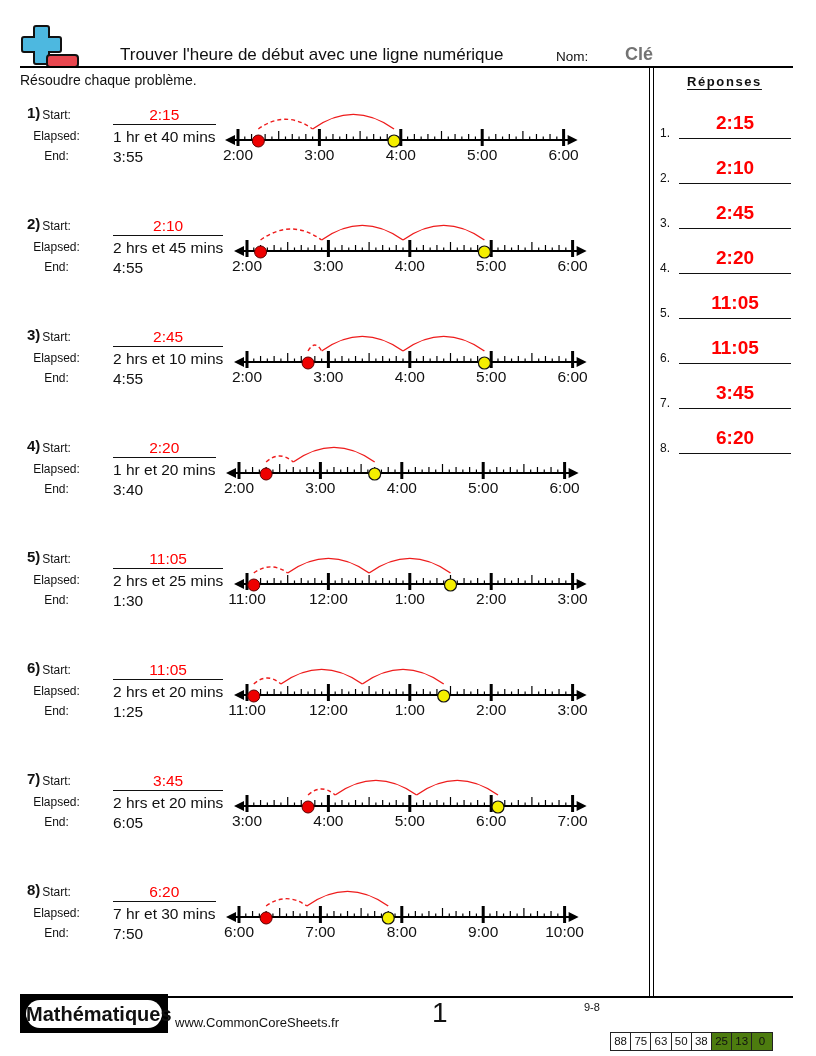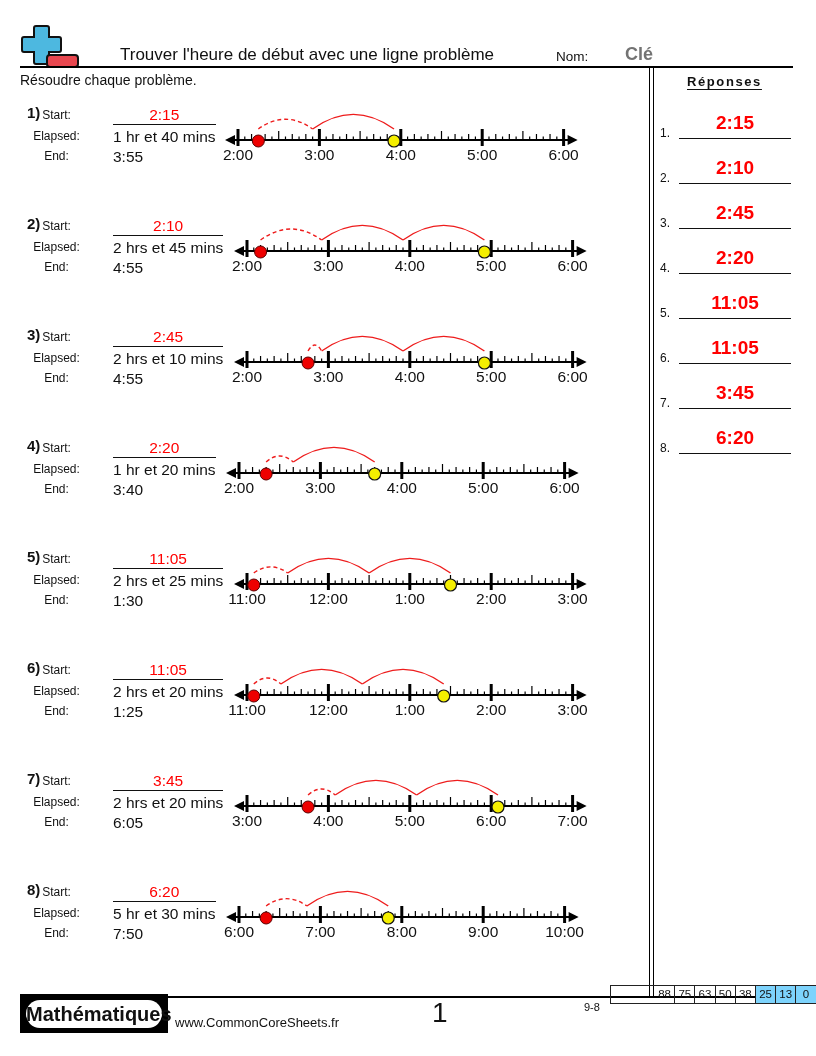--- a/index.html
+++ b/index.html
@@ -27,32 +27,32 @@
   .ans-num{position:absolute;left:0;top:16px;font-size:12px;line-height:14px;}
   .ans-line{position:absolute;left:19px;top:28px;width:112px;height:0;border-top:1.3px solid #111;}
   .ans-val{position:absolute;left:19px;top:2px;width:112px;text-align:center;color:#ff0000;font-weight:bold;font-size:19px;line-height:22px;}
   #footer-rule{left:20px;top:996px;width:773px;height:1.5px;background:#000;}
   #subject-box{left:20px;top:994px;width:148px;height:39px;background:#000;}
   #subject-pill{left:26px;top:1000px;width:136px;height:28px;background:#fff;border-radius:14px;
       text-align:center;font-weight:bold;font-size:20px;line-height:28px;}
   #site-url{left:175px;top:1015px;font-size:13px;line-height:16px;}
   #page-number{left:432px;top:996px;font-size:28px;line-height:34px;}
   #score-label{left:584px;top:1000px;font-size:11px;line-height:14px;}
-  #score-table{left:610px;top:985px;height:17px;display:flex;border:1px solid #222;border-right:none;padding-left:44px;}
+  #score-table{left:610px;top:1032px;height:17px;display:flex;border:1px solid #222;border-right:none;}
   .score-cell{width:19.2px;height:17px;border-right:1px solid #222;text-align:center;font-size:11.5px;line-height:17px;}
-  .score-cell.shade{background:#7dd3fc;}
+  .score-cell.shade{background:#4d7c0f;}
 </style>
 </head>
 <body>
 
 <svg id="logo" class="abs" viewBox="0 0 64 48">
   <path d="M18 4 h11 a2 2 0 0 1 2 2 v9 h10 a2 2 0 0 1 2 2 v11 a2 2 0 0 1 -2 2 h-10 v10 a2 2 0 0 1 -2 2 h-11 a2 2 0 0 1 -2 -2 v-10 h-10 a2 2 0 0 1 -2 -2 v-11 a2 2 0 0 1 2 -2 h10 v-9 a2 2 0 0 1 2 -2 z" fill="#4db8e0" stroke="#111" stroke-width="2"></path>
   <rect x="29" y="33" width="31" height="12" rx="3" fill="#e8474f" stroke="#111" stroke-width="2"></rect>
 </svg>
-<div id="title" class="abs">Trouver l'heure de début avec une ligne problème</div>
+<div id="title" class="abs">Trouver l'heure de début avec une ligne numérique</div>
 <div id="nom-label" class="abs">Nom:</div>
 <div id="key-label" class="abs" style="color:#737373">Clé</div>
 <div id="header-rule" class="abs"></div>
 <div id="instructions" class="abs">Résoudre chaque problème.</div>
 <div id="answers-title" class="abs">Réponses</div>
 <div id="divider" class="abs"></div>
 
 <div class="problem" style="top:107px">
   <div class="pnum">1)</div>
   <div class="labels">
@@ -599,21 +599,21 @@
 
 <div class="problem" style="top:884px">
   <div class="pnum">8)</div>
   <div class="labels">
     <div class="row-start">Start:</div>
     <div class="row-elapsed">Elapsed:</div>
     <div class="row-end">End:</div>
   </div>
   <div class="values">
     <div class="row-start start-answer">6:20</div>
-    <div class="row-elapsed">5 hr et 30 mins</div>
+    <div class="row-elapsed">7 hr et 30 mins</div>
     <div class="row-end">7:50</div>
   </div>
   <svg class="nl">
       <line x1="231" y1="48" x2="572.6" y2="48" stroke="#000" stroke-width="2"></line>
       <polygon points="226,48 236,43 236,53" fill="#000"></polygon>
       <polygon points="578.6,48 568.6,43 568.6,53" fill="#000"></polygon>
       <line x1="239" y1="37" x2="239" y2="54" stroke="#000" stroke-width="3"></line>
       <line x1="245.78333333333333" y1="44.5" x2="245.78333333333333" y2="48" stroke="#000" stroke-width="1.2"></line>
       <line x1="252.56666666666666" y1="42" x2="252.56666666666666" y2="48" stroke="#000" stroke-width="1.2"></line>
       <line x1="259.35" y1="44.5" x2="259.35" y2="48" stroke="#000" stroke-width="1.2"></line>

